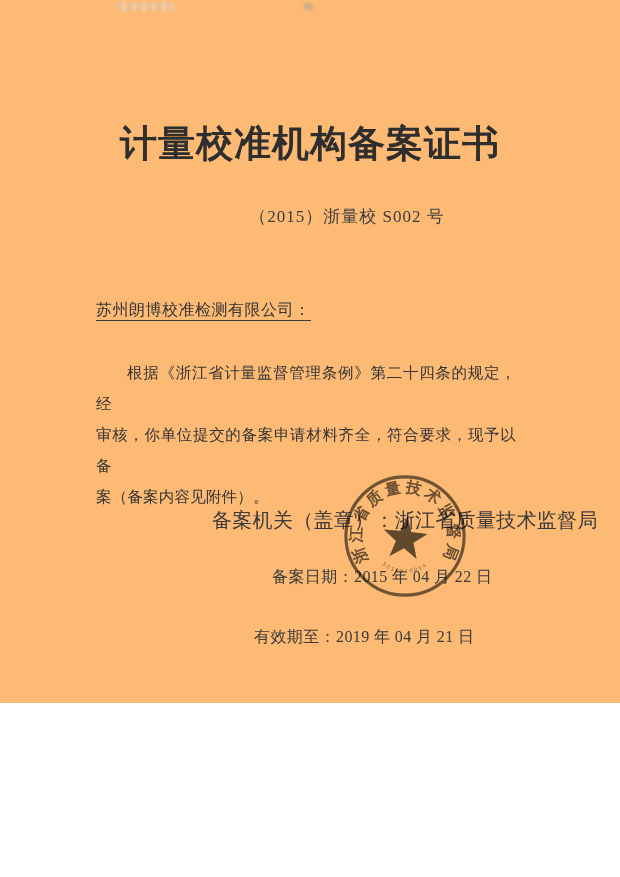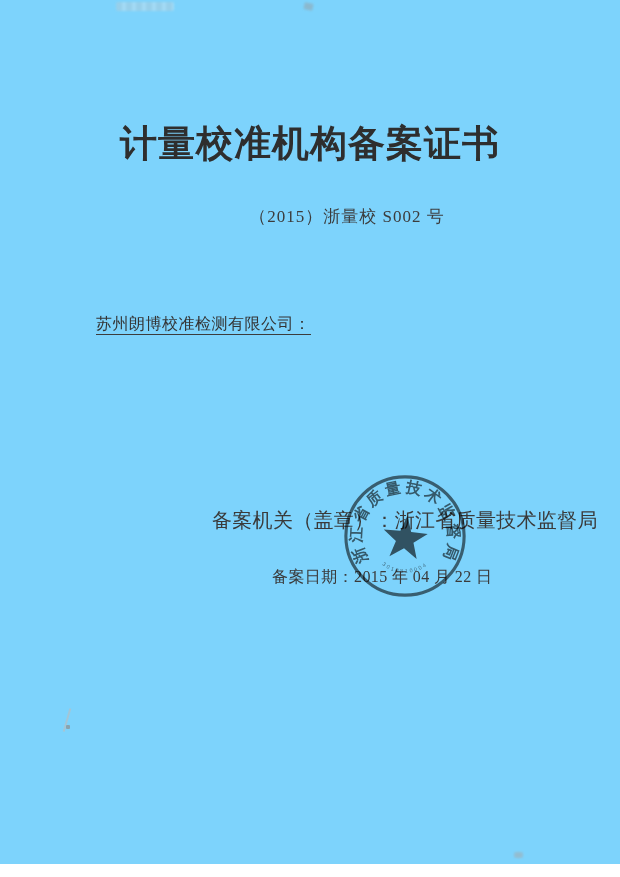--- a/index.html
+++ b/index.html
@@ -3,22 +3,22 @@
 <meta charset="utf-8">
 <style>
   html, body {
     margin: 0;
     padding: 0;
     background: #ffffff;
   }
   .page {
     position: relative;
     width: 620px;
-    height: 864px;
-    background: #7dd3fc;
+    height: 703px;
+    background: #fdba74;
     overflow: hidden;
     font-family: "Liberation Serif", "DejaVu Serif", serif;
     color: var(--ink, #383838);
   }
   .abs { position: absolute; }
 
   .title {
     top: 119px;
     left: 0;
     width: 620px;
@@ -32,21 +32,21 @@
   .cert-no {
     top: 205px;
     left: 37px;            
     width: 620px;
     text-align: center;
     font-size: 17px;
     letter-spacing: 1px;
     color: #3c3c3c;
   }
   .recipient {
-    top: 314px;
+    top: 300px;
     left: 96px;
     font-size: 16px;
     letter-spacing: 0.5px;
     color: #343434;
   }
   .recipient .u {
     border-bottom: 1.2px solid #3c3c3c;
     padding-bottom: 2px;
   }
   .body-par {
@@ -137,25 +137,31 @@
   <div class="abs artifact mark-top-center"></div>
 
   <h1 class="abs title">计量校准机构备案证书</h1>
 
   <div class="abs cert-no">（2015）浙量校 S002 号</div>
 
   <div class="abs recipient">
     <span class="u">苏州朗博校准检测有限公司：</span>
   </div>
 
+  <div class="abs body-par">
+    <div class="body-line first">根据《浙江省计量监督管理条例》第二十四条的规定，经</div>
+    <div class="body-line">审核，你单位提交的备案申请材料齐全，符合要求，现予以备</div>
+    <div class="body-line last">案（备案内容见附件）。</div>
+  </div>
 
   <div class="abs authority">备案机关（盖章）：浙江省质量技术监督局</div>
 
   <div class="abs filing-date">备案日期：2015 年 04 月 22 日</div>
 
+  <div class="abs valid-until">有效期至：2019 年 04 月 21 日</div>
 
   <div class="abs seal">
     <svg viewBox="0 0 130 130" xmlns="http://www.w3.org/2000/svg">
       <circle cx="65" cy="65" r="61" fill="none" stroke="#5d5d5d" stroke-width="3.2"></circle>
       <path id="sealTextArc" d="M 28.1 90.8 A 45 45 0 1 1 101.9 90.8" fill="none"></path>
       <text font-size="16" fill="#565656" letter-spacing="3.4" font-family="Liberation Serif, DejaVu Serif, serif" font-weight="bold">
         <textPath href="#sealTextArc" startOffset="50%" text-anchor="middle">浙江省质量技术监督局</textPath>
       </text>
       <polygon fill="#4d4d4d" transform="rotate(6 65 68)" points="65,44 70.6,60.2 87.8,60.6 74.1,71.0 79.1,87.4 65,77.6 50.9,87.4 55.9,71.0 42.2,60.6 59.4,60.2"></polygon>
       <path id="sealCodeArc" d="M 40.6 94.1 A 38 38 0 0 0 89.4 94.1" fill="none"></path>

